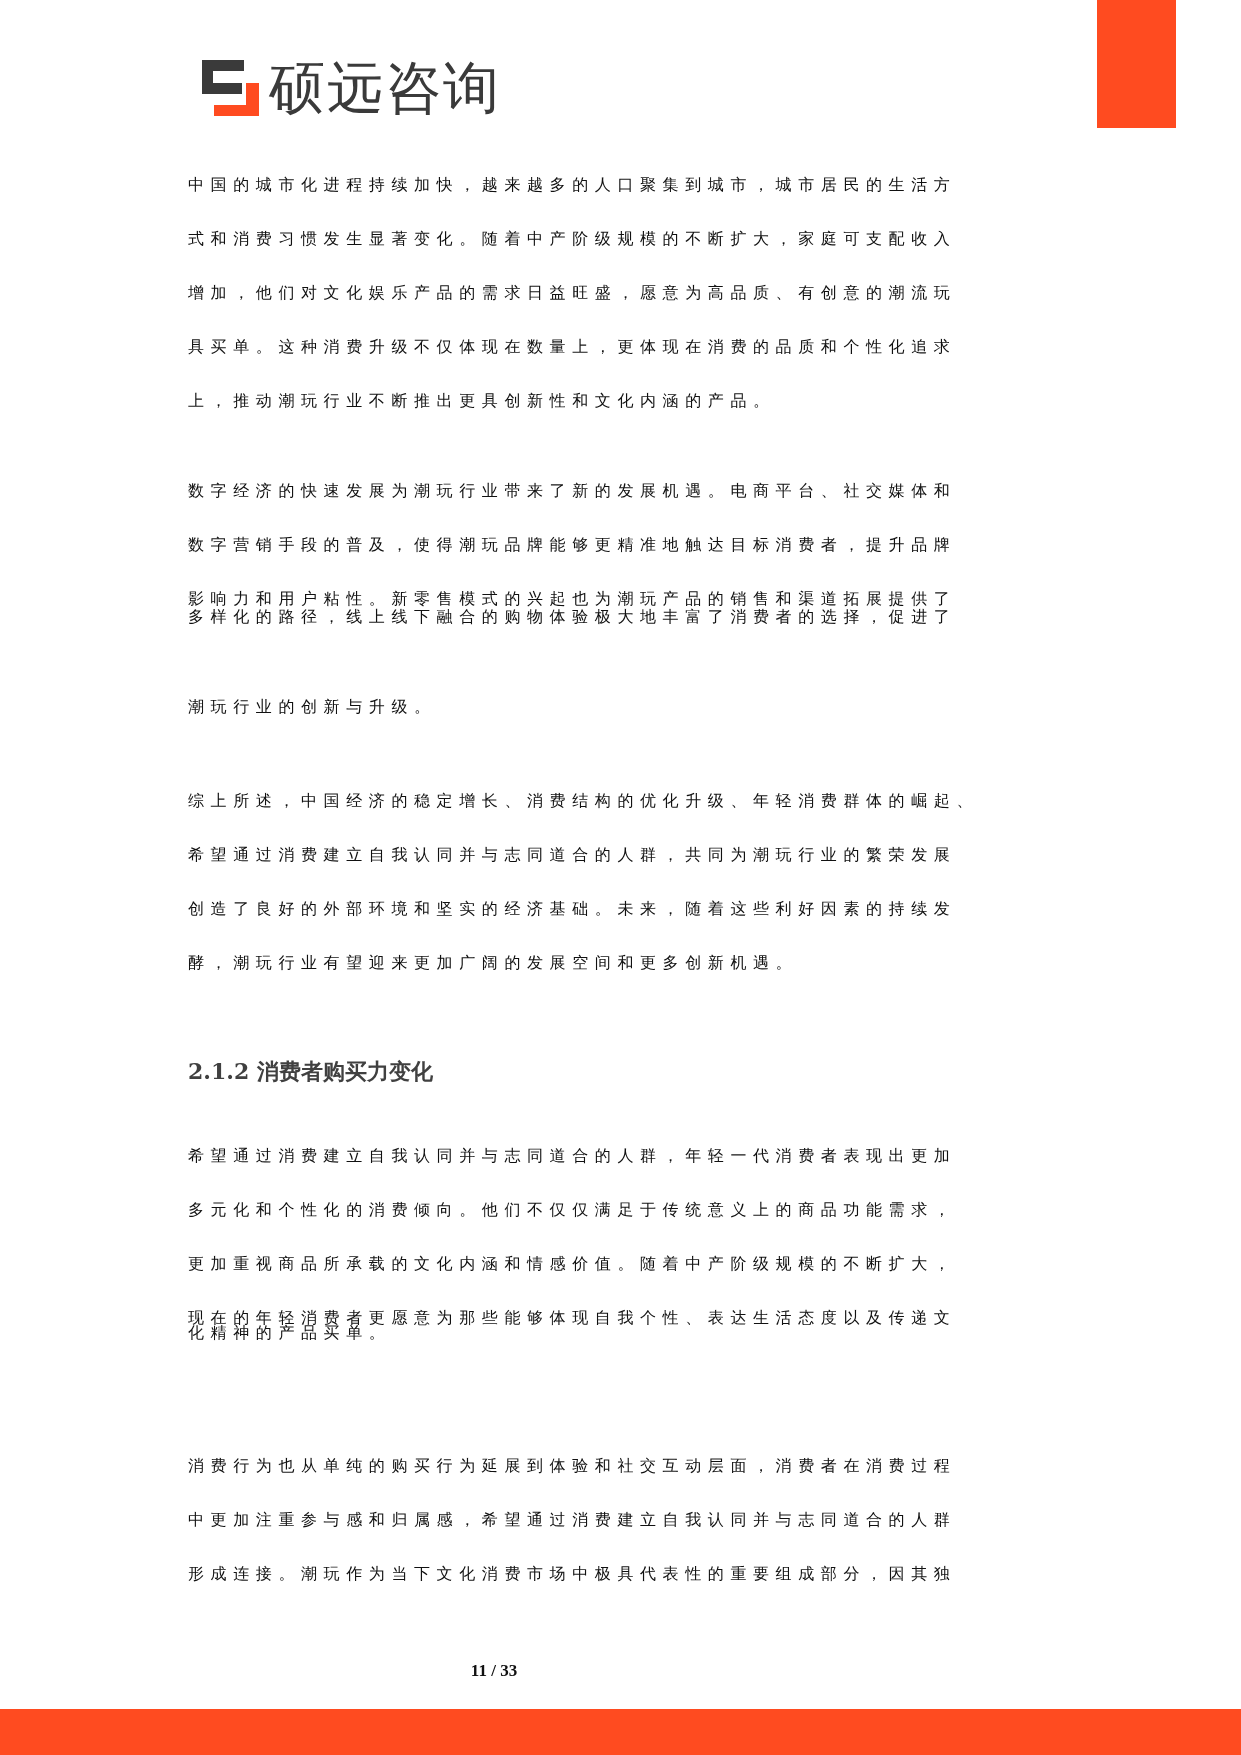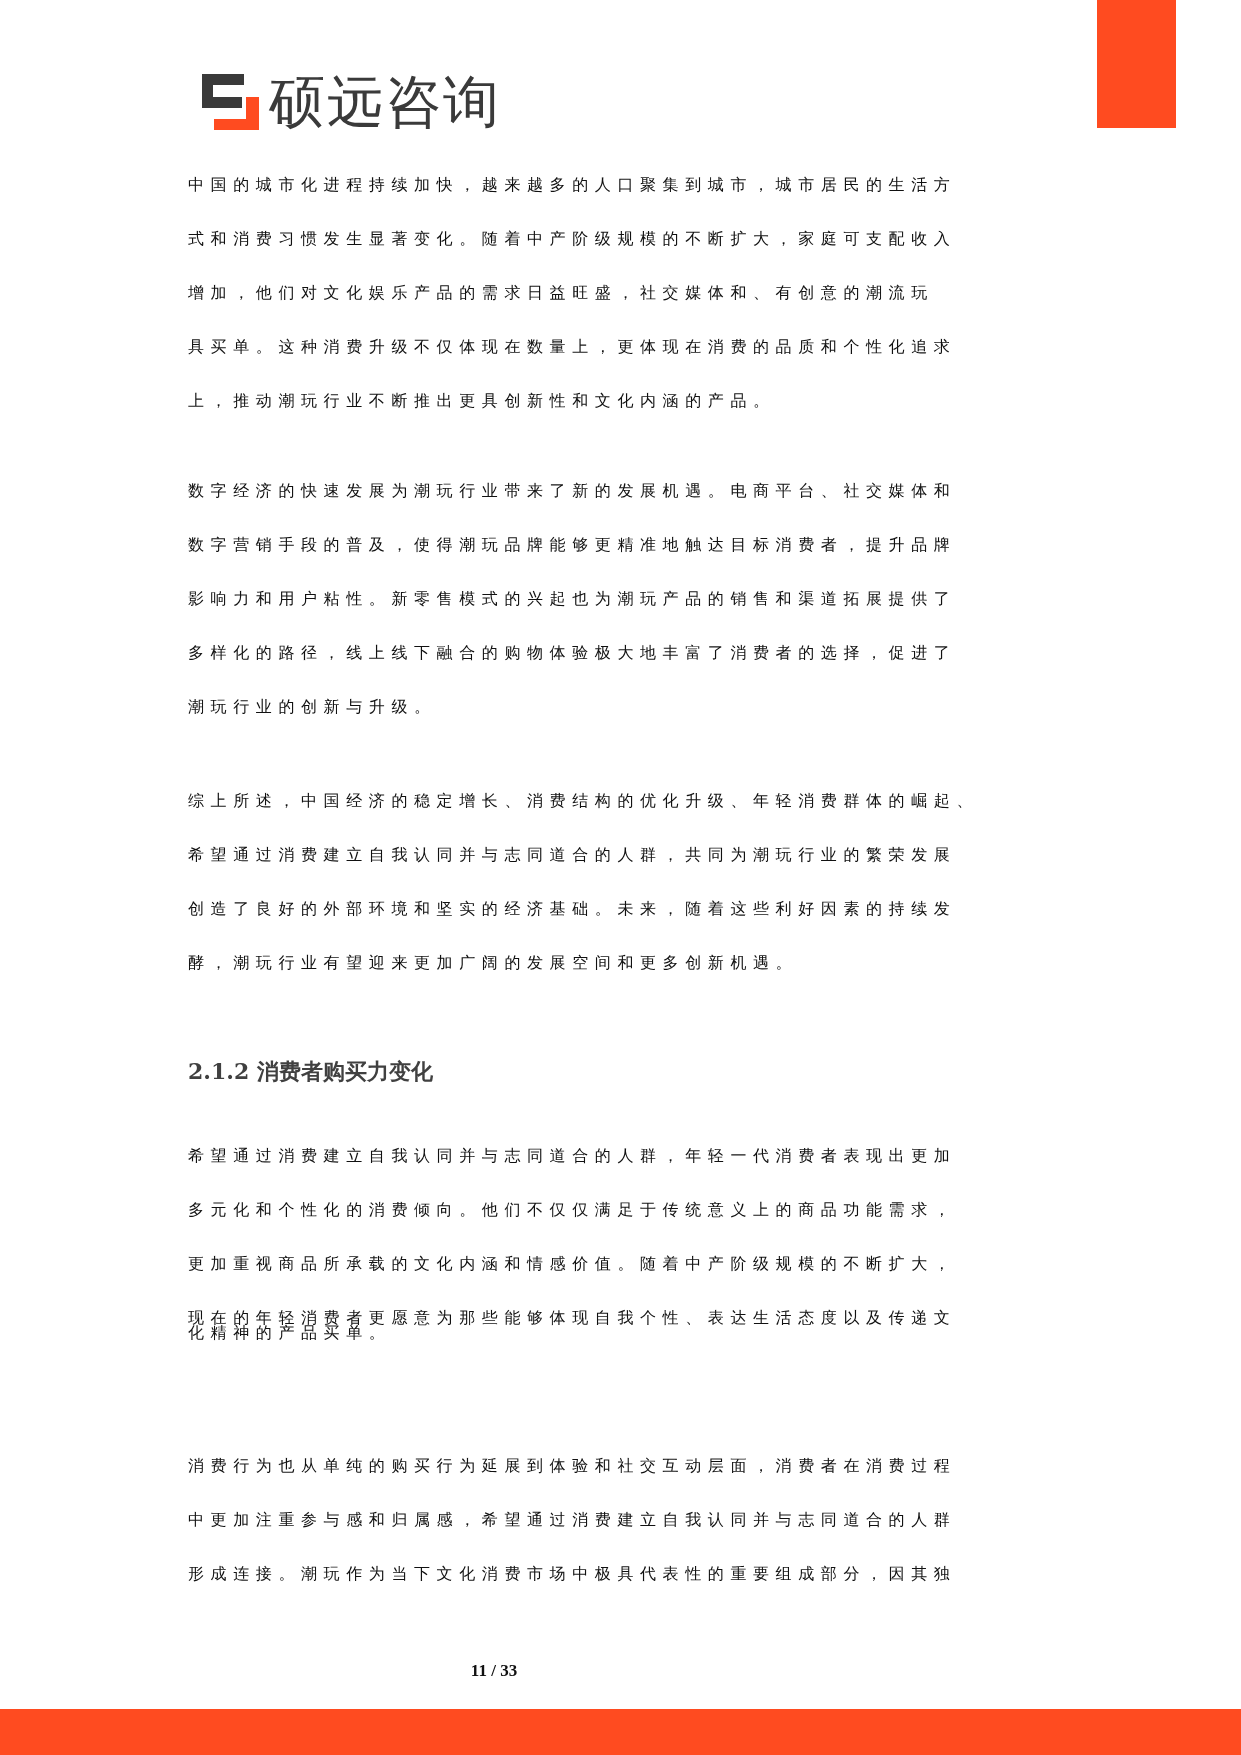--- a/index.html
+++ b/index.html
@@ -3,21 +3,21 @@
   <meta charset="utf-8">
   <style>
     html, body { margin: 0; padding: 0; }
     body {
       width: 1241px; height: 1755px; position: relative; overflow: hidden;
       background: #ffffff; color: #111111;
       font-family: "DejaVu Sans", "Liberation Sans", sans-serif;
     }
     .corner-tab { position: absolute; left: 1097px; top: 0; width: 79px; height: 128px; background: #ff4b20; }
     .footer-bar { position: absolute; left: 0; top: 1709px; width: 1241px; height: 46px; background: #ff4b20; }
-    .logo { position: absolute; left: 202px; top: 74px; height: 56px; display: flex; }
+    .logo { position: absolute; left: 202px; top: 60px; height: 56px; display: flex; }
     .logo-mark { position: relative; width: 57px; height: 56px; margin-right: 10px; }
     .logo-mark .dk { position: absolute; background: #3a3a3a; }
     .logo-mark .or { position: absolute; background: #ff4b20; }
     .logo-text { font-size: 56px; color: #3a3a3a; letter-spacing: 2px; line-height: 56px; font-weight: normal; }
     .line { position: absolute; left: 188px; width: 900px; font-size: 16px; line-height: 30px; white-space: nowrap; letter-spacing: 6.6px; color: #111; }
     .heading { position: absolute; left: 188px; font-size: 22px; font-weight: bold; line-height: 30px; white-space: nowrap; color: #404040;
       font-family: "DejaVu Serif", "Liberation Serif", serif; }
     .page-num { position: absolute; left: 0; width: 988px; top: 1661px; text-align: center; font-size: 17px; font-weight: bold;
       font-family: "Liberation Serif", "DejaVu Serif", serif; color: #111; }
   </style>
@@ -33,30 +33,30 @@
     <div class="dk" style="left:0;top:23px;width:40px;height:11px;"></div>
     <div class="or" style="left:44px;top:23px;width:13px;height:33px;"></div>
     <div class="or" style="left:12px;top:45px;width:45px;height:11px;"></div>
   </div>
   <span class="logo-text">硕远咨询</span>
 </div>
 
 <div>
   <div class="line" style="top:170px">中国的城市化进程持续加快，越来越多的人口聚集到城市，城市居民的生活方</div>
   <div class="line" style="top:224px">式和消费习惯发生显著变化。随着中产阶级规模的不断扩大，家庭可支配收入</div>
-  <div class="line" style="top:278px">增加，他们对文化娱乐产品的需求日益旺盛，社交媒体和、有创意的潮流玩</div>
+  <div class="line" style="top:278px">增加，他们对文化娱乐产品的需求日益旺盛，愿意为高品质、有创意的潮流玩</div>
   <div class="line" style="top:332px">具买单。这种消费升级不仅体现在数量上，更体现在消费的品质和个性化追求</div>
   <div class="line" style="top:386px">上，推动潮玩行业不断推出更具创新性和文化内涵的产品。</div>
 </div>
 
 <div>
   <div class="line" style="top:476px">数字经济的快速发展为潮玩行业带来了新的发展机遇。电商平台、社交媒体和</div>
   <div class="line" style="top:530px">数字营销手段的普及，使得潮玩品牌能够更精准地触达目标消费者，提升品牌</div>
   <div class="line" style="top:584px">影响力和用户粘性。新零售模式的兴起也为潮玩产品的销售和渠道拓展提供了</div>
-  <div class="line" style="top:638px">多样化的路径，线上线下融合的购物体验极大地丰富了消费者的选择，促进了</div>
+  <div class="line" style="top:602px">多样化的路径，线上线下融合的购物体验极大地丰富了消费者的选择，促进了</div>
   <div class="line" style="top:692px">潮玩行业的创新与升级。</div>
 </div>
 
 <div>
   <div class="line" style="top:786px">综上所述，中国经济的稳定增长、消费结构的优化升级、年轻消费群体的崛起、</div>
   <div class="line" style="top:840px">希望通过消费建立自我认同并与志同道合的人群，共同为潮玩行业的繁荣发展</div>
   <div class="line" style="top:894px">创造了良好的外部环境和坚实的经济基础。未来，随着这些利好因素的持续发</div>
   <div class="line" style="top:948px">酵，潮玩行业有望迎来更加广阔的发展空间和更多创新机遇。</div>
 </div>
 

